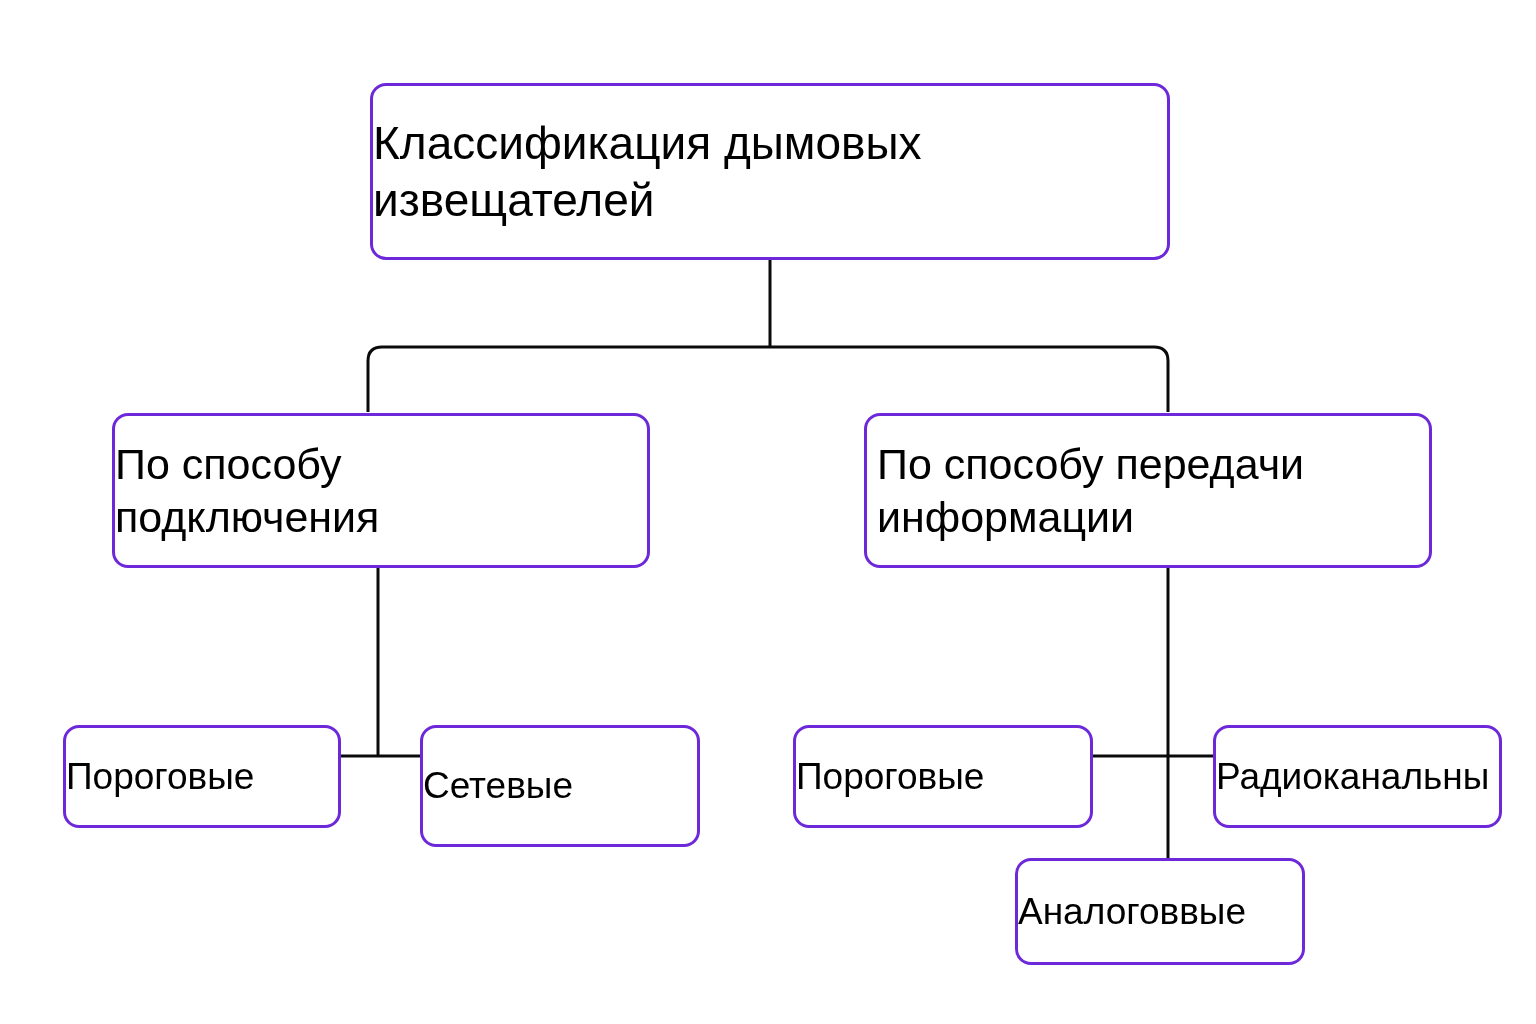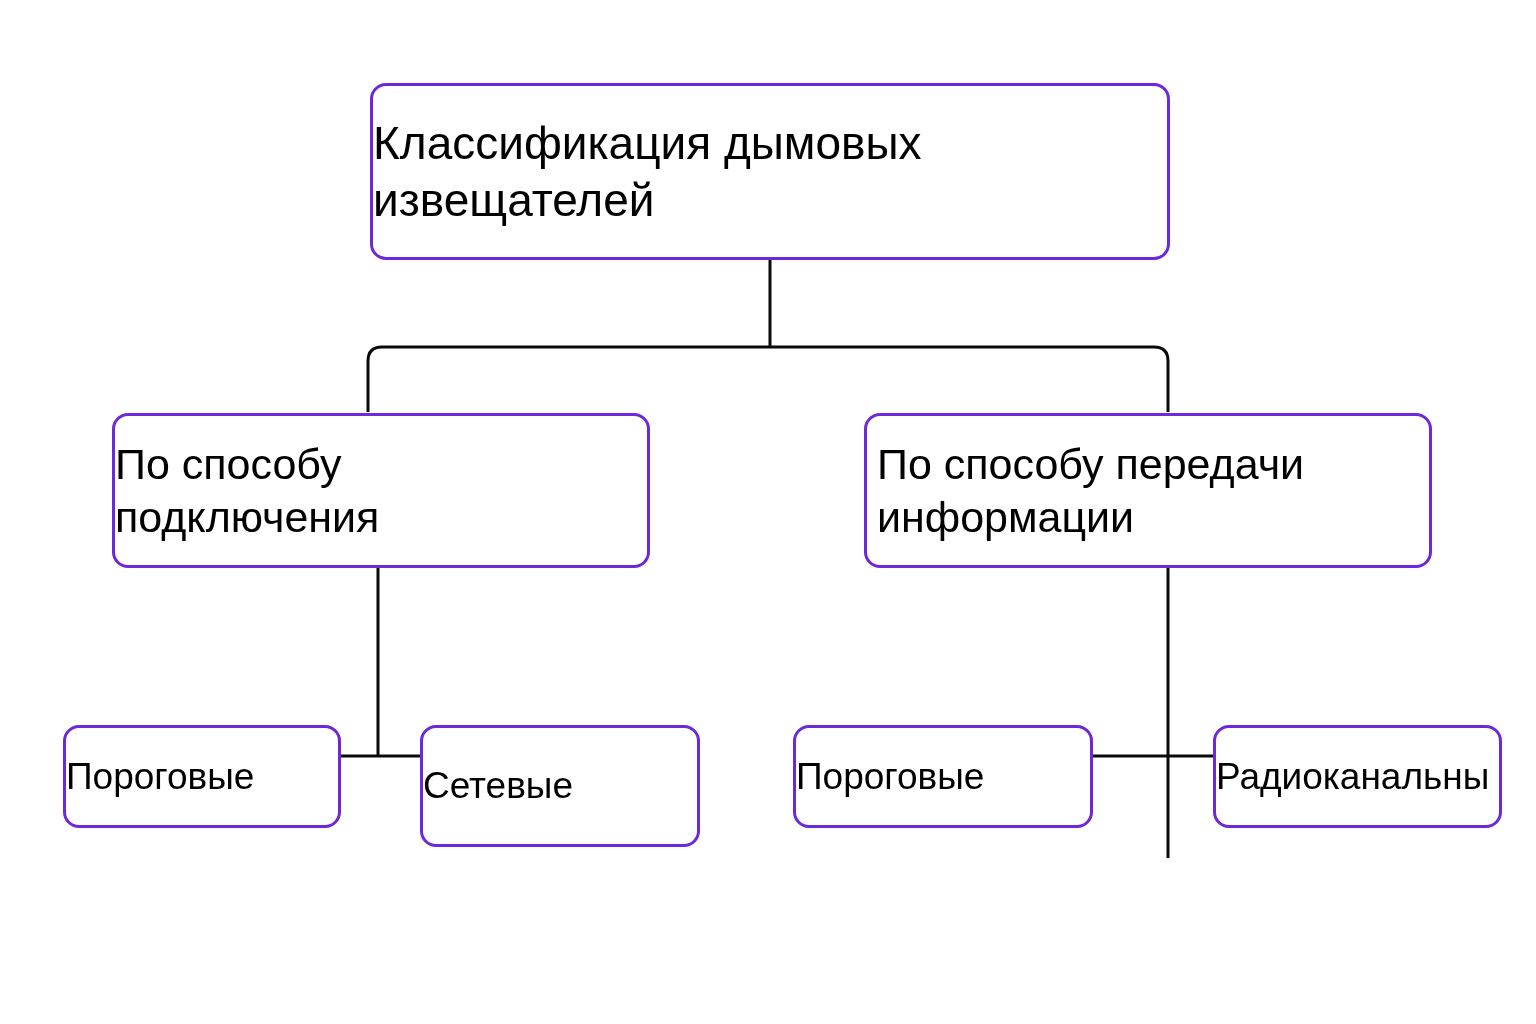--- a/index.html
+++ b/index.html
@@ -100,14 +100,17 @@
   </div>
 
   <div class="node-box level-leaf" style="left:793px; top:725px; width:300px; height:103px;">
     <span class="node-label">Пороговые</span>
   </div>
 
   <div class="node-box level-leaf" style="left:1213px; top:725px; width:289px; height:103px;">
     <span class="node-label">Радиоканальны</span>
   </div>
 
+  <div class="node-box level-leaf" style="left:1015px; top:858px; width:290px; height:107px;">
+    <span class="node-label">Аналоговвые</span>
+  </div>
 
 </div>
 
 </body></html>

